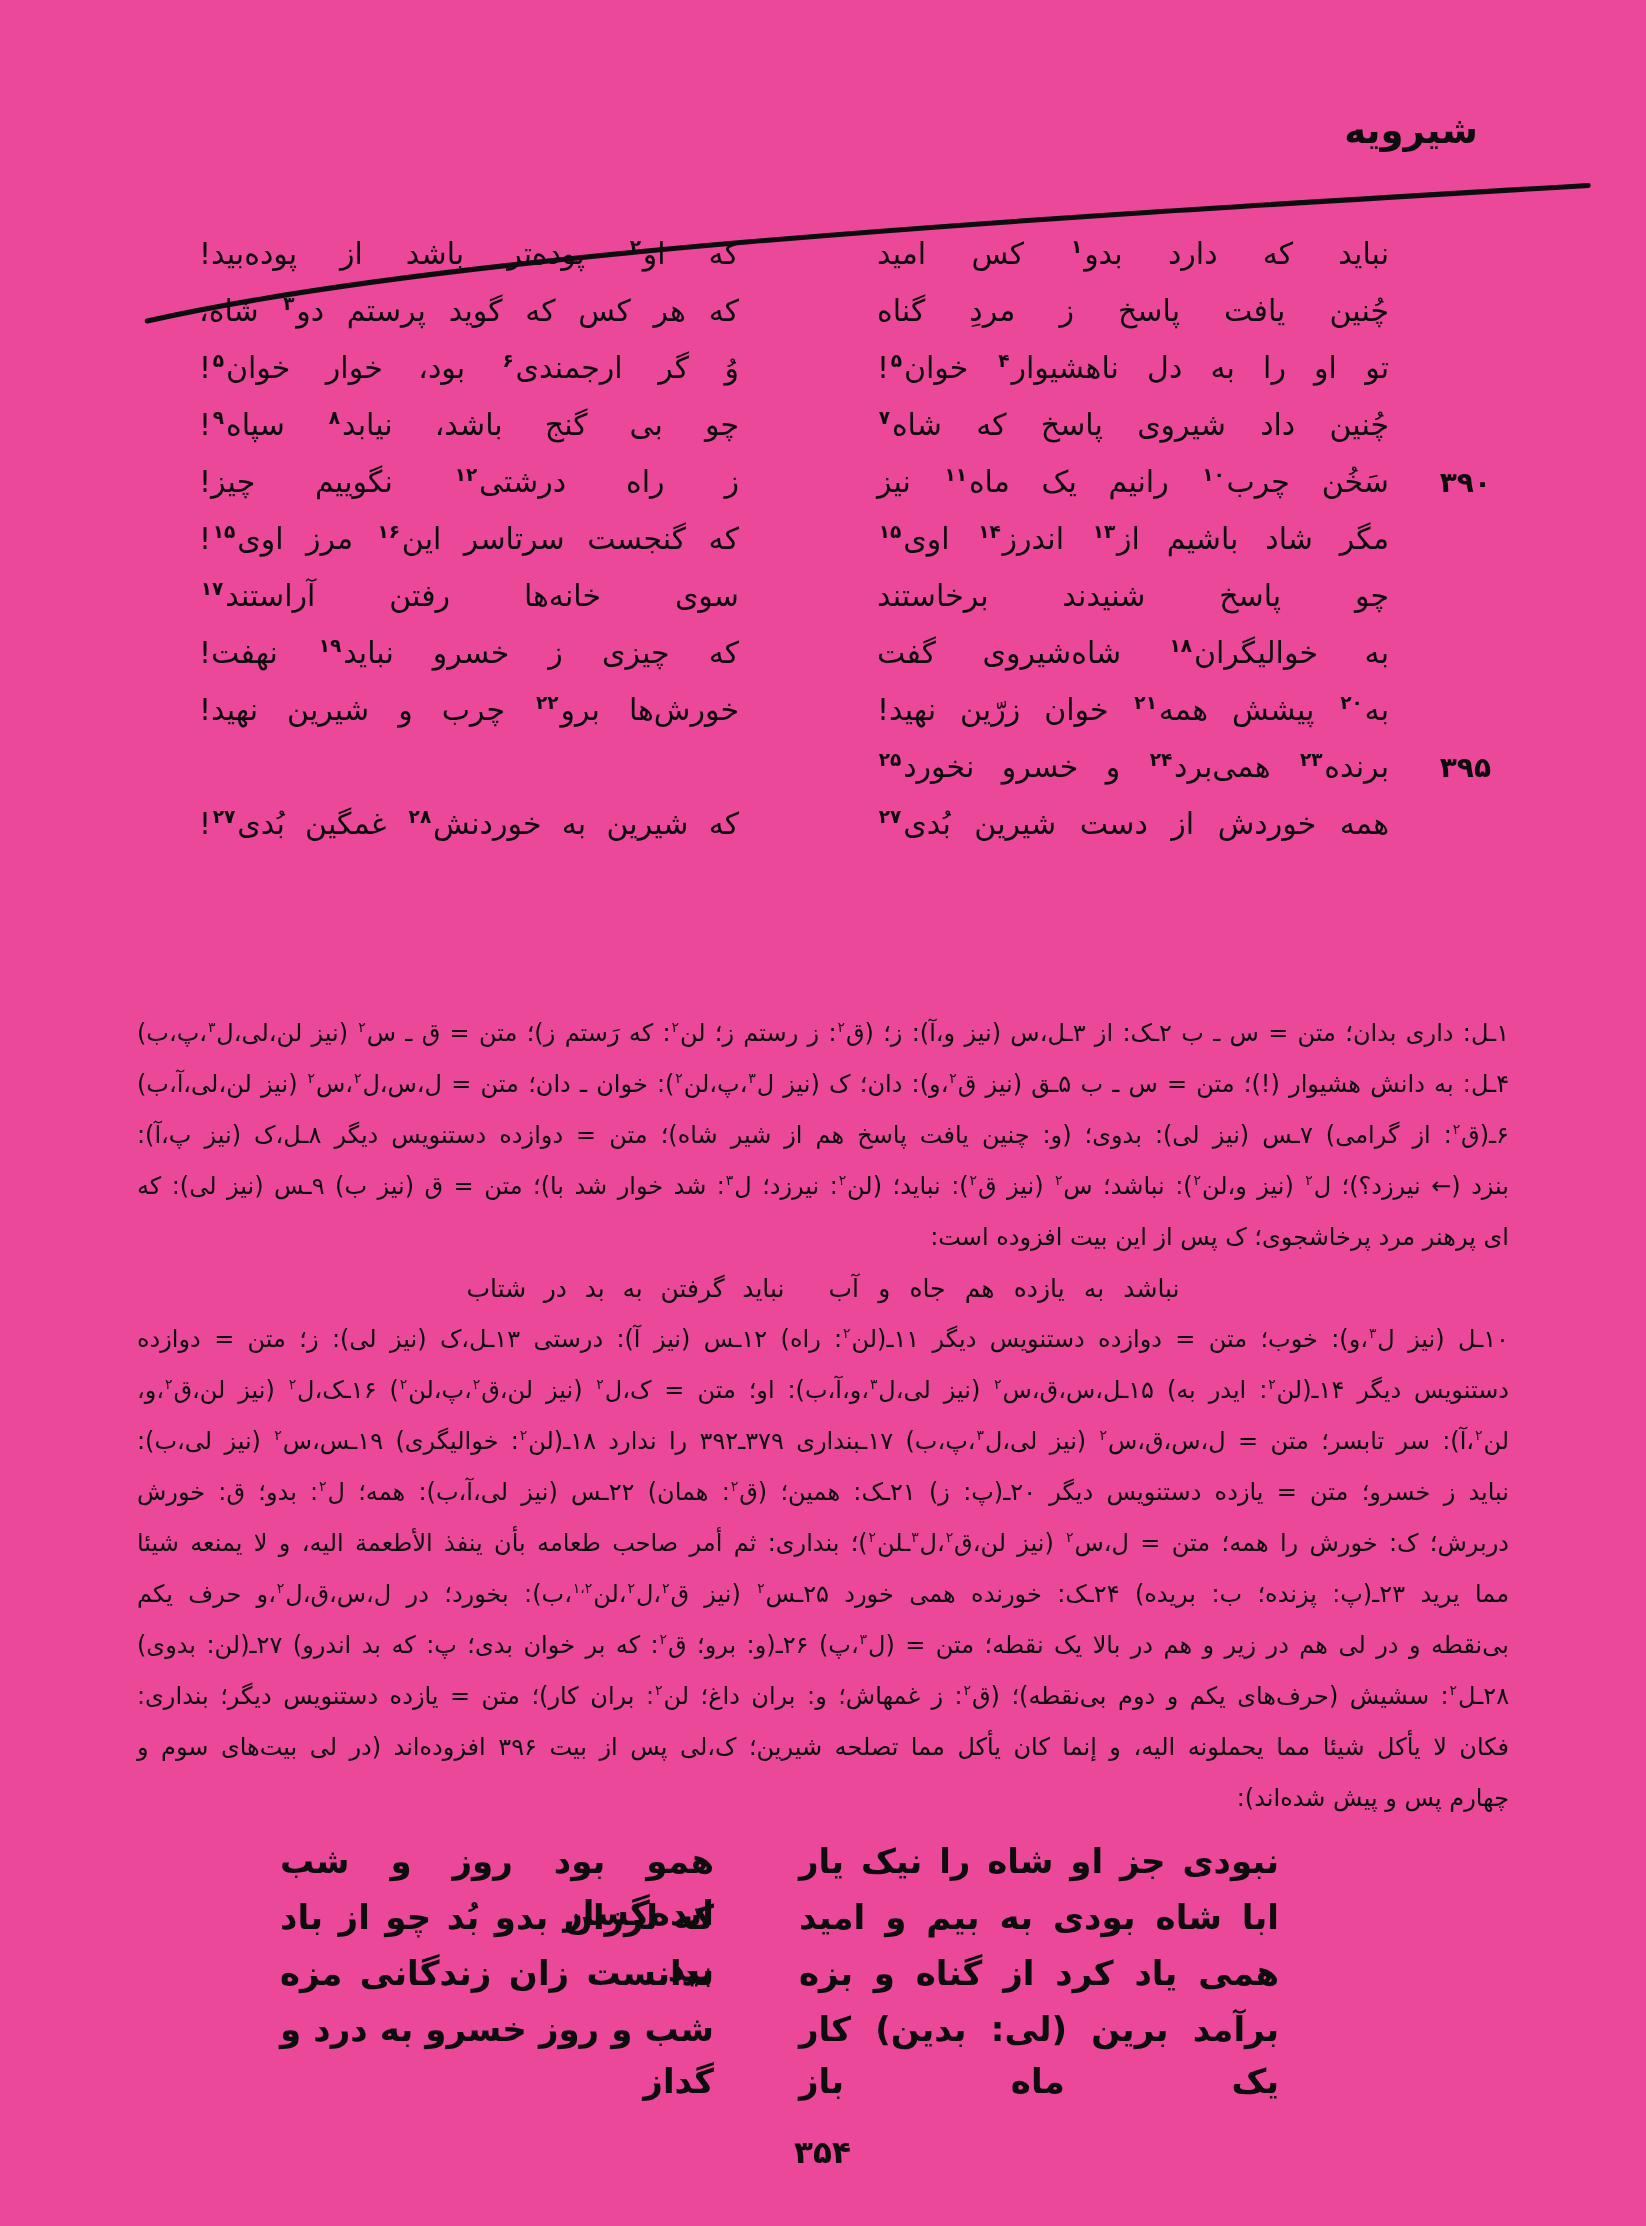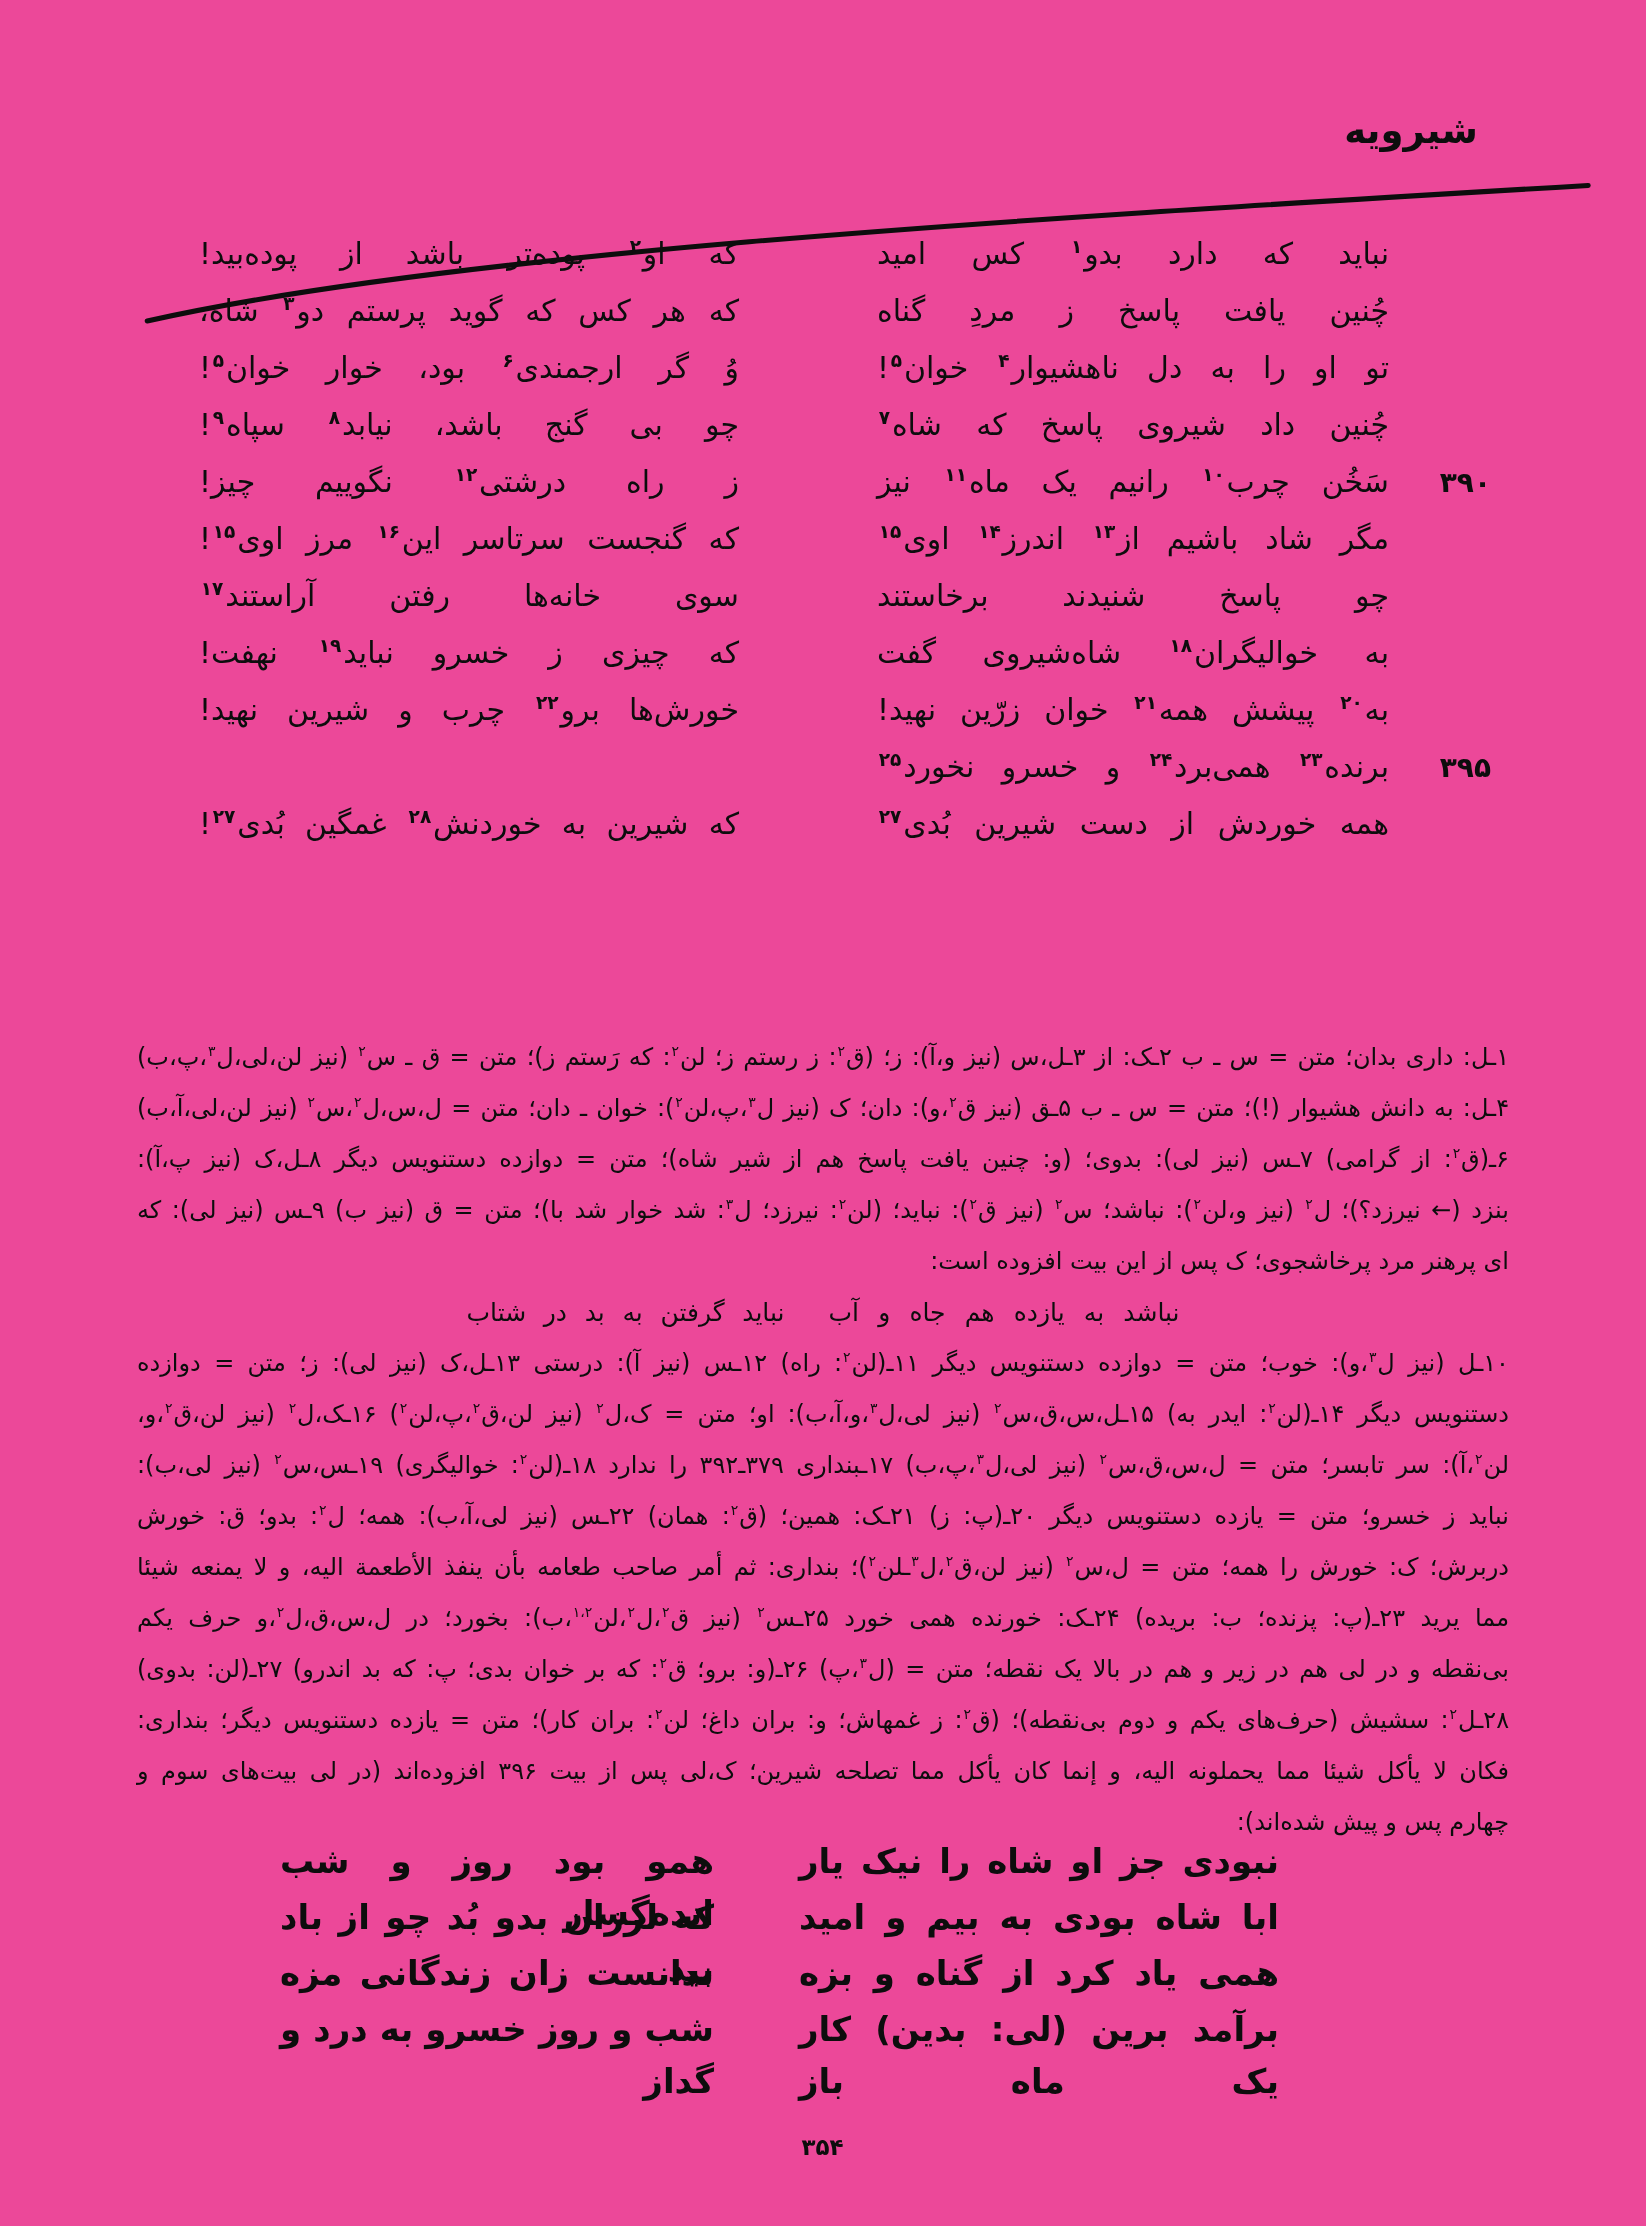--- a/index.html
+++ b/index.html
@@ -26,21 +26,21 @@
   .vnum{width:102px;font-size:28px;font-weight:bold;letter-spacing:2.8px;padding-top:5.5px;text-align:right;}
   .hemi{
     display:inline-block;font-size:30px;line-height:54px;
     text-align:justify;text-align-last:justify;
   }
   .hemi.a{width:512px;}
   .hemi.b{width:540px;margin-right:138px;}
   .hemi sup, .app-hemi sup{font-size:18.5px;line-height:0;vertical-align:super;font-weight:bold;margin:0 1.8px;}
 
   
-  .footnotes{position:absolute;top:1032px;right:137px;left:138px;}
+  .footnotes{position:absolute;top:1008px;right:137px;left:138px;}
   .fn-line{
     font-size:24px;line-height:51px;height:51px;
     text-align:justify;text-align-last:justify;
     white-space:nowrap;overflow:visible;
   }
   .fn-line.right{text-align:left;text-align-last:right;}
   .fn-line sup, .fn-verse sup{font-size:14px;line-height:0;vertical-align:super;margin:0 0.9px;}
   .fn-verse{display:flex;direction:rtl;justify-content:center;gap:44px;height:51px;align-items:baseline;}
   .fnv{display:inline-block;font-size:25px;line-height:51px;text-align:justify;text-align-last:justify;}
   .fnv.a{width:351px;}
@@ -51,21 +51,21 @@
   .app-row{display:flex;direction:rtl;align-items:baseline;height:56px;}
   .app-hemi{
     display:inline-block;font-size:34px;line-height:52px;font-weight:bold;
     text-align:justify;text-align-last:justify;
   }
   .app-hemi.a{width:480px;}
   .app-hemi.b{width:434px;margin-right:85px;}
 
   .page-number{
     position:absolute;top:2134px;left:0;width:100%;
-    text-align:center;font-size:23px;font-weight:bold;letter-spacing:1.8px;
+    text-align:center;font-size:31px;font-weight:bold;letter-spacing:1.8px;
   }
 </style>
 </head>
 <body>
 
 <div class="page">
 
   <div class="running-head">شیرویه</div>
 
   <svg class="swoosh" width="1647" height="369" viewBox="0 0 1784 400">

